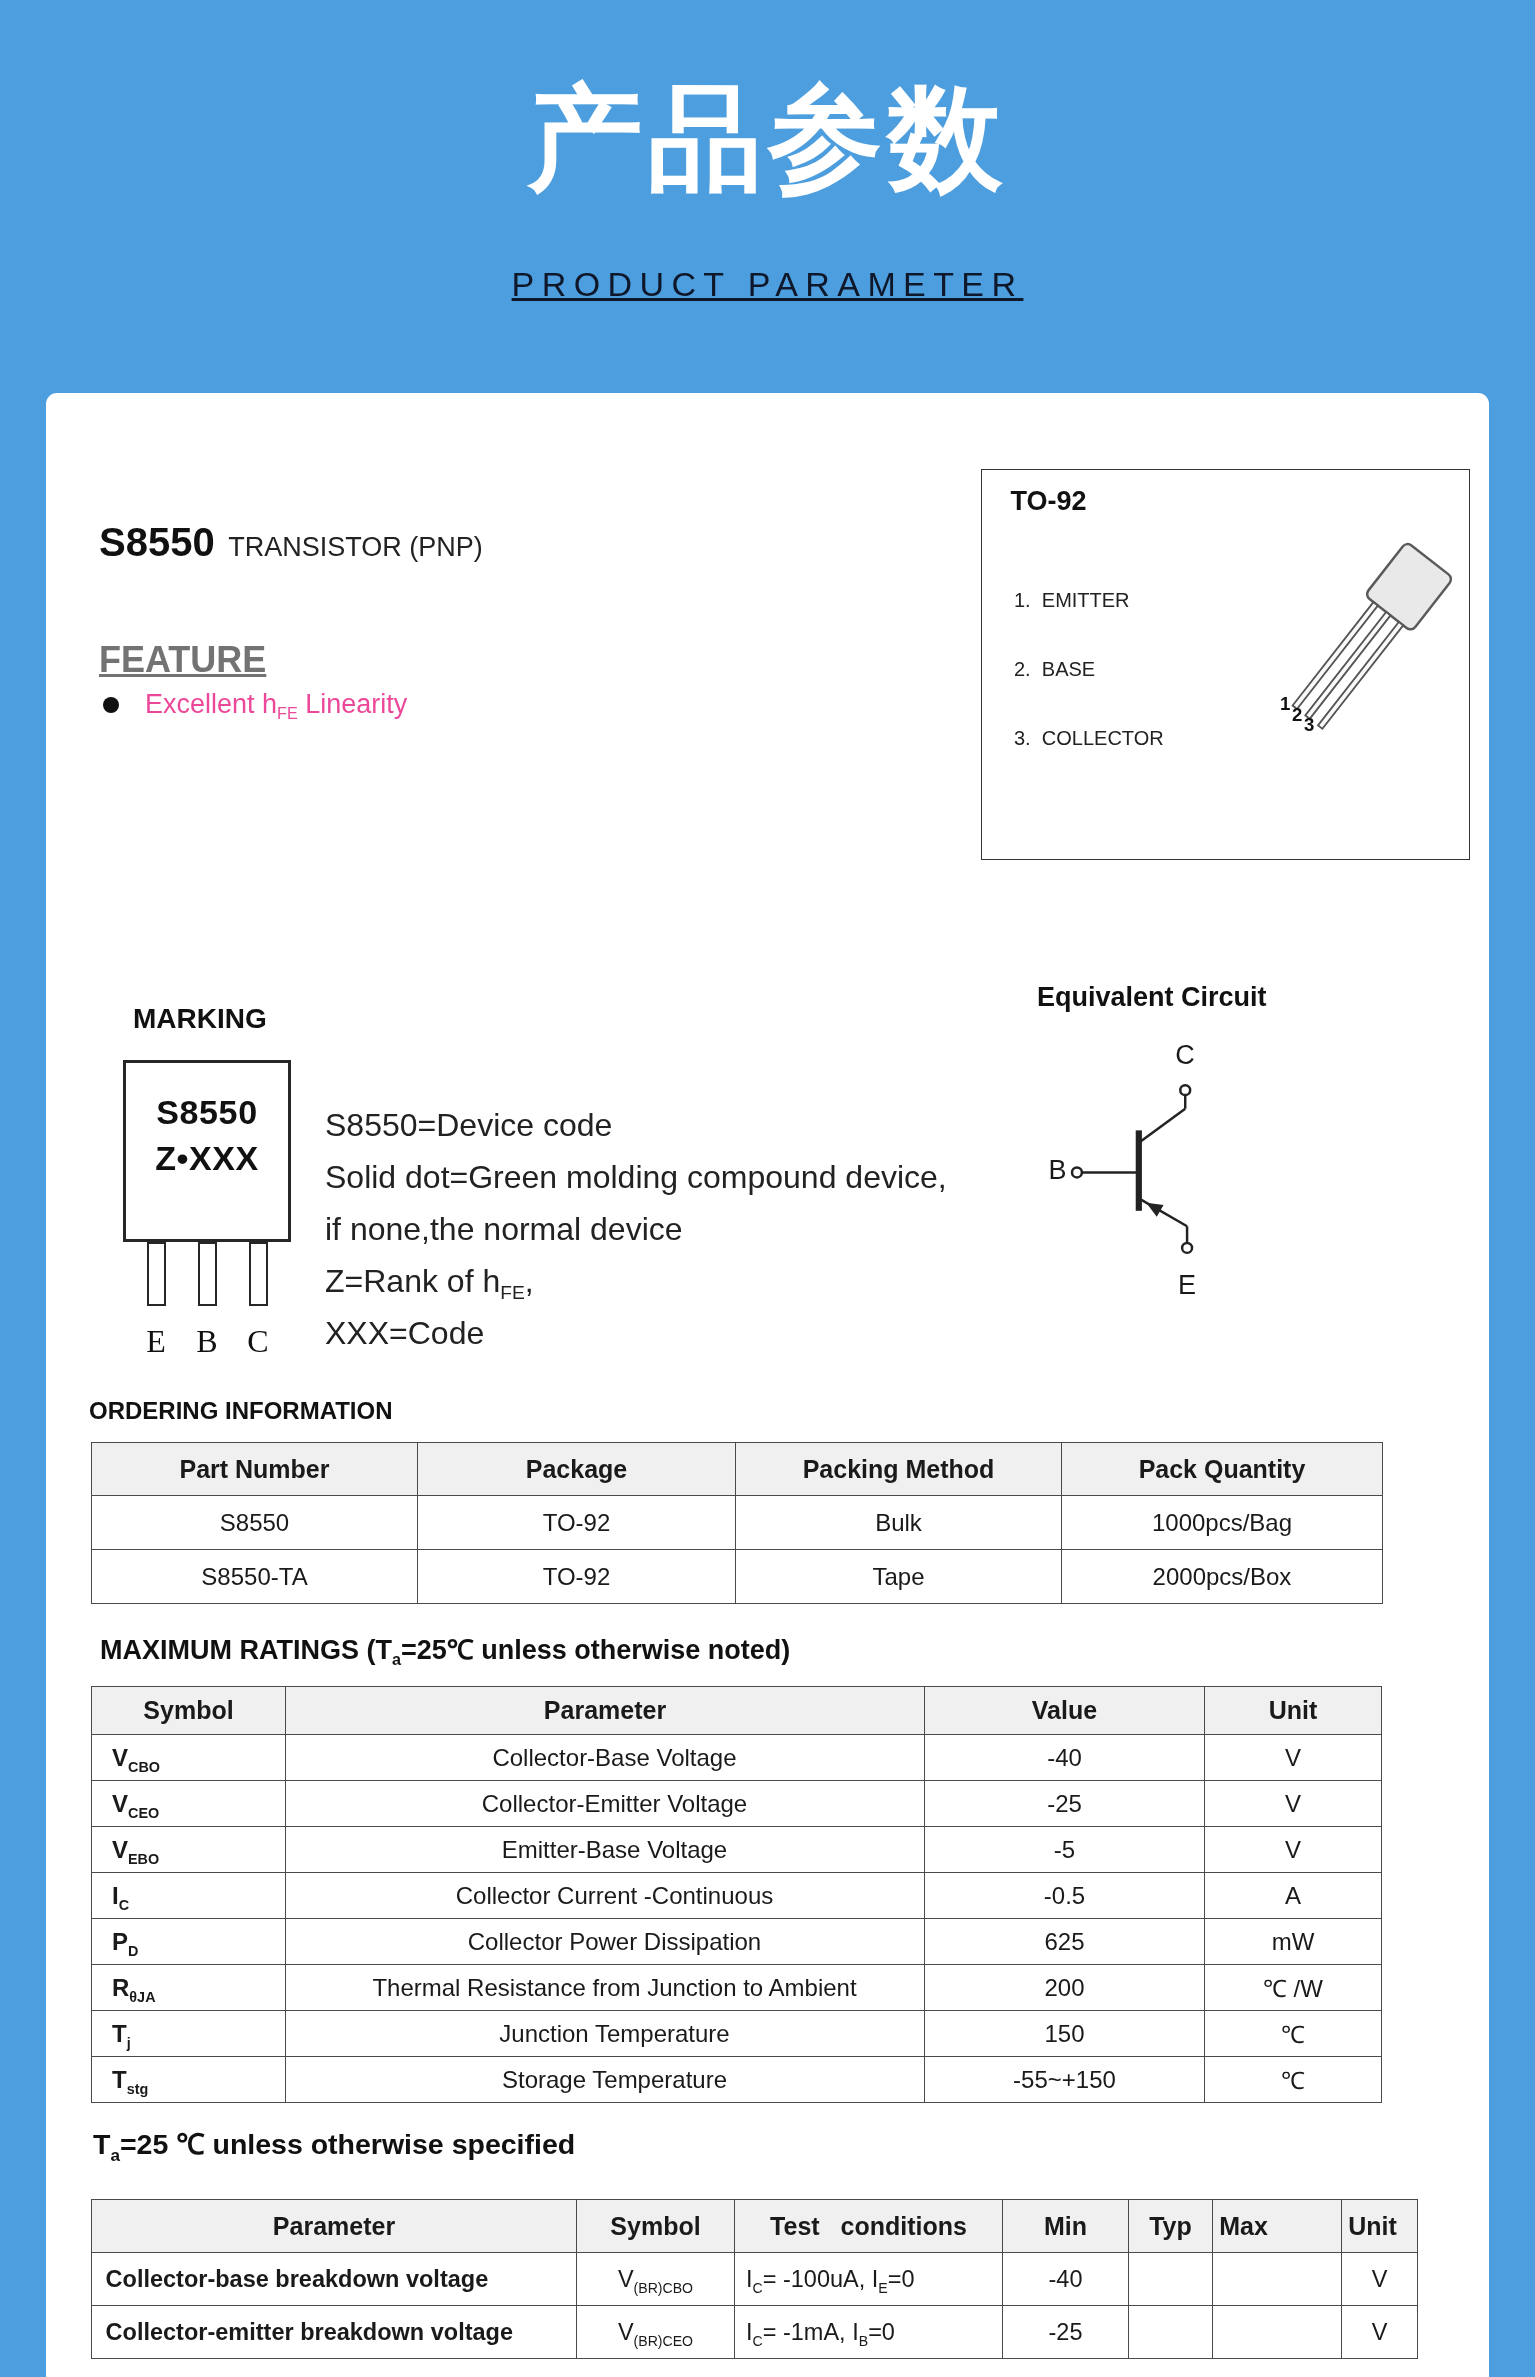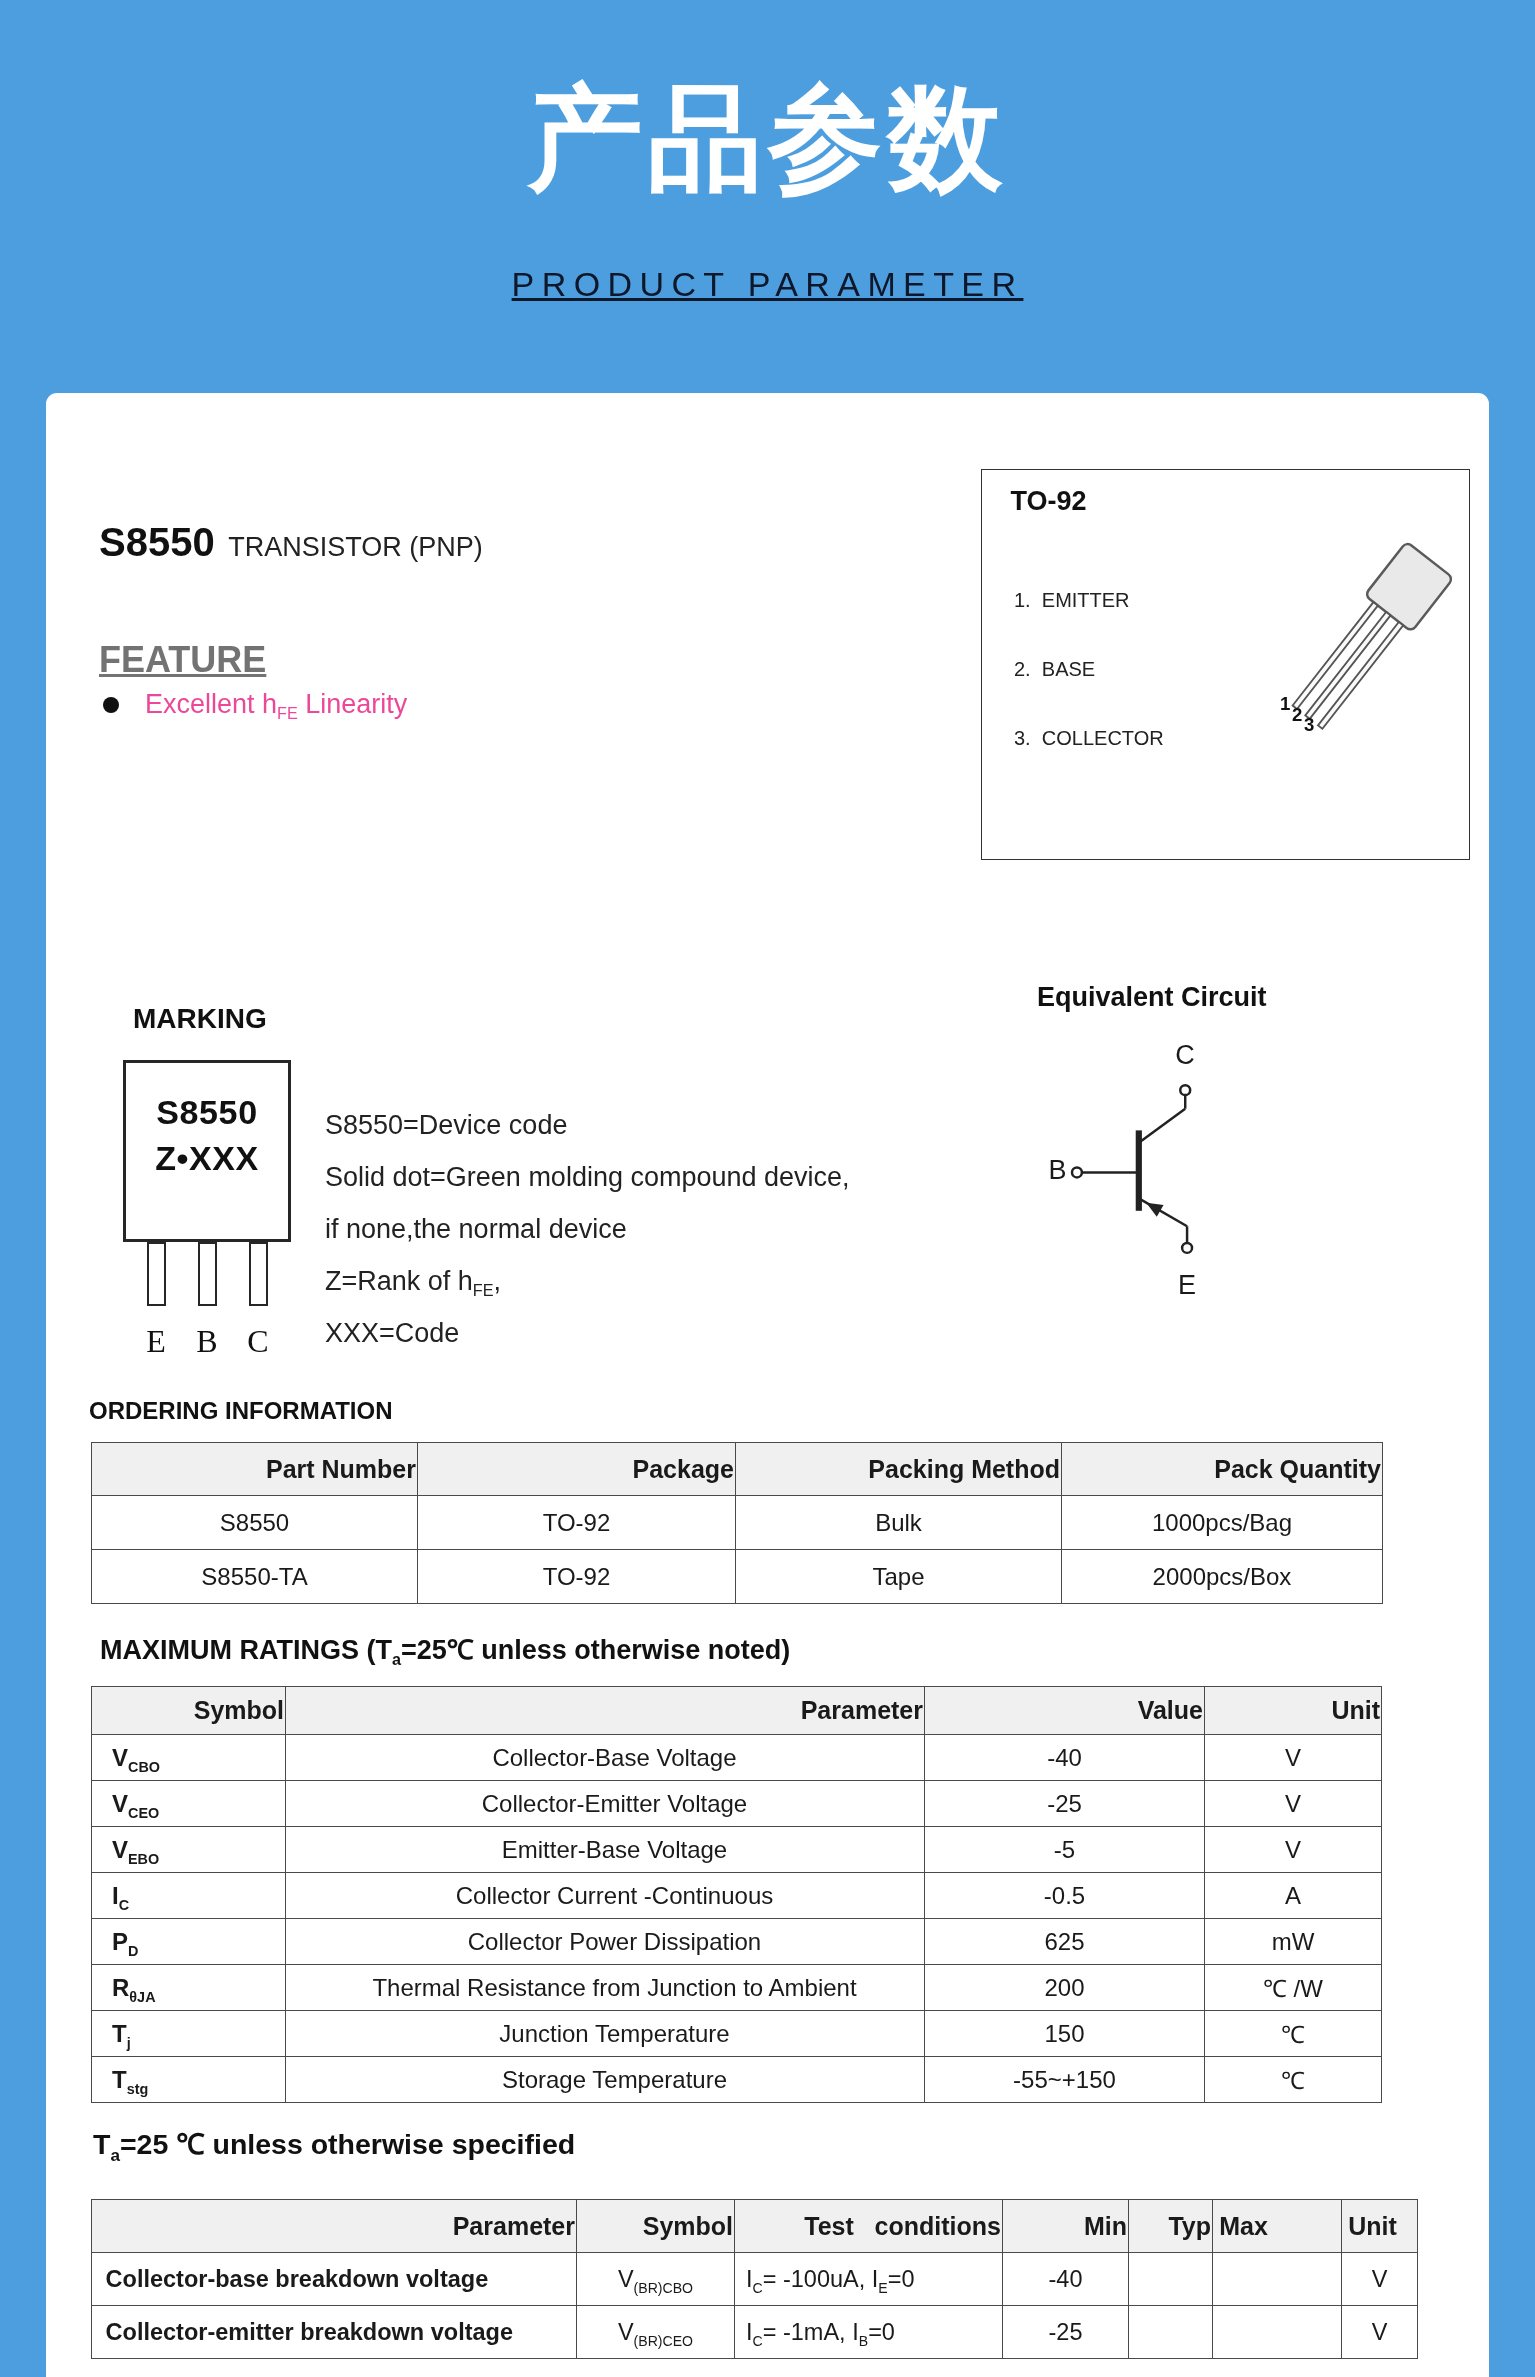--- a/index.html
+++ b/index.html
@@ -38,41 +38,41 @@
   
   .marking-title{position:absolute;left:87px;top:610px;font-size:28px;font-weight:800;color:#111;}
   .chip{position:absolute;left:77px;top:667px;width:168px;height:322px;}
   .chip-body{width:168px;height:182px;border:3.1px solid #262626;box-sizing:border-box;
     text-align:center;padding-top:26px;background:#fff;}
   .chip-line{font-size:34px;font-weight:800;letter-spacing:0.6px;line-height:46px;color:#111;}
   .chip-lead{position:absolute;top:182px;width:18.6px;height:64px;border:2.5px solid #262626;
     box-sizing:border-box;background:#fff;}
   .chip-pin{position:absolute;top:263px;font-family:"Liberation Serif",serif;font-size:32px;
     color:#111;transform:translateX(-50%);}
-  .marking-notes{position:absolute;left:279px;top:706px;font-size:27px;color:#222;}
+  .marking-notes{position:absolute;left:279px;top:706px;font-size:32px;color:#222;}
   .marking-notes .list-row{line-height:52px;}
 
   
   .circuit-title{position:absolute;left:991px;top:589px;font-size:27px;font-weight:800;color:#111;}
   .circuit{position:absolute;left:1000px;top:632px;width:198px;height:285px;}
   .circuit svg{position:absolute;left:0;top:0;}
   .clabel{position:absolute;font-size:27px;color:#1a1a1a;}
   .clabel.c{left:139px;top:15px;transform:translateX(-50%);}
   .clabel.b{left:2.5px;top:130px;}
   .clabel.e{left:141px;top:245px;transform:translateX(-50%);}
 
   
   .ordering-title{position:absolute;left:43px;top:1004px;font-size:24px;font-weight:800;color:#111;}
   .maxrat-title{position:absolute;left:54px;top:1237px;font-size:27px;font-weight:800;color:#111;}
   .elec-title{position:absolute;left:47px;top:1731px;font-size:28.5px;font-weight:800;color:#111;}
 
   
   table{border-collapse:collapse;table-layout:fixed;position:absolute;background:#fff;}
   th,td{border:1.9px solid #4a4a4a;font-size:24px;color:#1a1a1a;overflow:hidden;box-sizing:border-box;}
-  th{background:#f0f0f0;font-weight:700;font-size:25px;height:53px;text-align:right;}
+  th{background:#f0f0f0;font-weight:700;font-size:25px;height:53px;text-align:center;}
   td{text-align:center;}
   sub{font-size:60%;line-height:0;}
 
   .t1{left:45px;top:1049px;width:1290px;}
   .t1 td{height:54px;}
 
   .t2{left:45px;top:1293px;width:1290px;}
   .t2 th{height:48px;}
   .t2 td{height:46px;}
   .t2 td:first-child{font-weight:700;text-align:left;padding-left:20px;}

